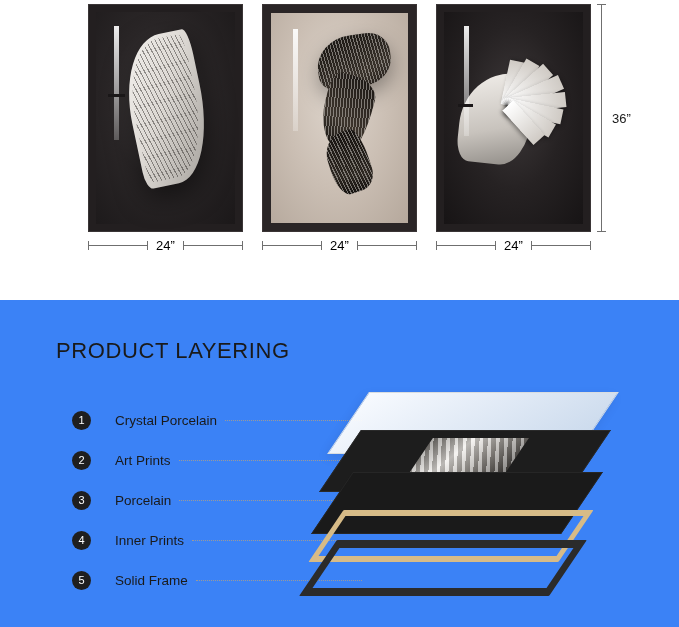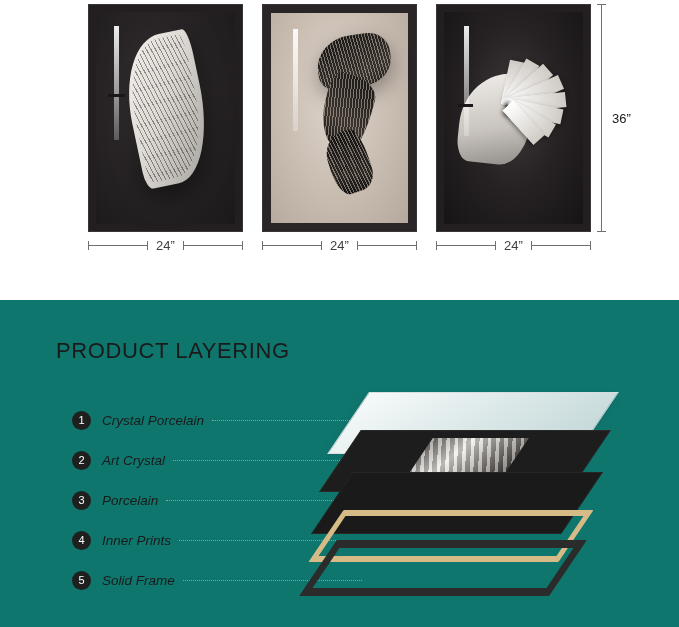--- a/index.html
+++ b/index.html
@@ -205,21 +205,21 @@
     position: absolute;
     top: -4px;
     width: 1px;
     height: 9px;
     background: #6f6f6f;
   }
   .dim-width .line::before { left: 0; }
   .dim-width .line::after { right: 0; }
   .dim-width .label {
     font-size: 13px;
-    color: #404040;
+    color: #000000;
     padding: 0 8px;
     white-space: nowrap;
   }
   .dw-1 { left: 88px;  width: 155px; }
   .dw-2 { left: 262px; width: 155px; }
   .dw-3 { left: 436px; width: 155px; }
 
   .dim-height {
     position: absolute;
     left: 596px;
@@ -255,21 +255,21 @@
     color: #1a1a1a;
     background: #ffffff;
     padding: 3px 0;
   }
 
   
   .layering-section {
     position: relative;
     width: 679px;
     height: 327px;
-    background: #0f766e;
+    background: #3b82f6;
   }
   .layering-title {
     position: absolute;
     left: 56px;
     top: 38px;
     font-size: 22px;
     letter-spacing: .6px;
     color: #1a1a1a;
   }
 
@@ -292,23 +292,22 @@
     color: #ffffff;
     font-size: 11px;
     display: flex;
     align-items: center;
     justify-content: center;
     flex: 0 0 auto;
   }
   .legend-label {
     font-size: 13.5px;
     color: #1a1a1a;
-    margin-left: 11px;
+    margin-left: 24px;
     white-space: nowrap;
-    font-style: italic;
   }
   .leader {
     flex: 1;
     height: 1px;
     margin-left: 8px;
     border-top: 1px dotted #9a9a9a;
   }
 
   
   .stack {
@@ -457,21 +456,21 @@
   <div class="layering-title">PRODUCT LAYERING</div>
 
   <div class="legend">
     <div class="legend-row">
       <div class="badge">1</div>
       <div class="legend-label">Crystal Porcelain</div>
       <div class="leader"></div>
     </div>
     <div class="legend-row">
       <div class="badge">2</div>
-      <div class="legend-label">Art Crystal</div>
+      <div class="legend-label">Art Prints</div>
       <div class="leader"></div>
     </div>
     <div class="legend-row">
       <div class="badge">3</div>
       <div class="legend-label">Porcelain</div>
       <div class="leader"></div>
     </div>
     <div class="legend-row">
       <div class="badge">4</div>
       <div class="legend-label">Inner Prints</div>

